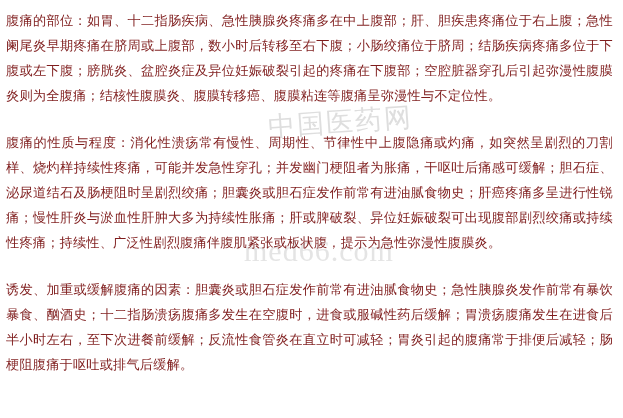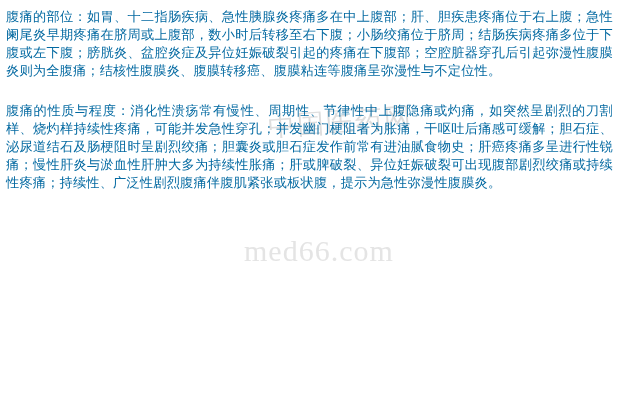--- a/index.html
+++ b/index.html
@@ -16,22 +16,22 @@
   }
   .page {
     position: relative;
     width: 623px;
     height: 418px;
     box-sizing: border-box;
     padding: 8px 10px 0 6px;
   }
   .para {
     font-size: 13.2px;
-    line-height: 18px;
-    color: #0369a1;
+    line-height: 25px;
+    color: #7f1d1d;
     text-align: justify;
     text-justify: inter-ideograph;
     letter-spacing: 0.2px;
     margin: 0;
     position: relative;
     z-index: 2;
   }
   .para + .para {
     margin-top: 22px;
   }
@@ -70,14 +70,15 @@
 </head>
 <body>
 
 <div class="page">
 
   <div class="wm wm-cn wm-cn-1">中国医药网</div>
   <div class="wm wm-en wm-en-1">med66.com</div>
 
   <p class="para">腹痛的部位：如胃、十二指肠疾病、急性胰腺炎疼痛多在中上腹部；肝、胆疾患疼痛位于右上腹；急性阑尾炎早期疼痛在脐周或上腹部，数小时后转移至右下腹；小肠绞痛位于脐周；结肠疾病疼痛多位于下腹或左下腹；膀胱炎、盆腔炎症及异位妊娠破裂引起的疼痛在下腹部；空腔脏器穿孔后引起弥漫性腹膜炎则为全腹痛；结核性腹膜炎、腹膜转移癌、腹膜粘连等腹痛呈弥漫性与不定位性。</p>
   <p class="para">腹痛的性质与程度：消化性溃疡常有慢性、周期性、节律性中上腹隐痛或灼痛，如突然呈剧烈的刀割样、烧灼样持续性疼痛，可能并发急性穿孔；并发幽门梗阻者为胀痛，干呕吐后痛感可缓解；胆石症、泌尿道结石及肠梗阻时呈剧烈绞痛；胆囊炎或胆石症发作前常有进油腻食物史；肝癌疼痛多呈进行性锐痛；慢性肝炎与淤血性肝肿大多为持续性胀痛；肝或脾破裂、异位妊娠破裂可出现腹部剧烈绞痛或持续性疼痛；持续性、广泛性剧烈腹痛伴腹肌紧张或板状腹，提示为急性弥漫性腹膜炎。</p>
+  <p class="para">诱发、加重或缓解腹痛的因素：胆囊炎或胆石症发作前常有进油腻食物史；急性胰腺炎发作前常有暴饮暴食、酗酒史；十二指肠溃疡腹痛多发生在空腹时，进食或服碱性药后缓解；胃溃疡腹痛发生在进食后半小时左右，至下次进餐前缓解；反流性食管炎在直立时可减轻；胃炎引起的腹痛常于排便后减轻；肠梗阻腹痛于呕吐或排气后缓解。</p>
 
 </div>
 
 </body></html>

